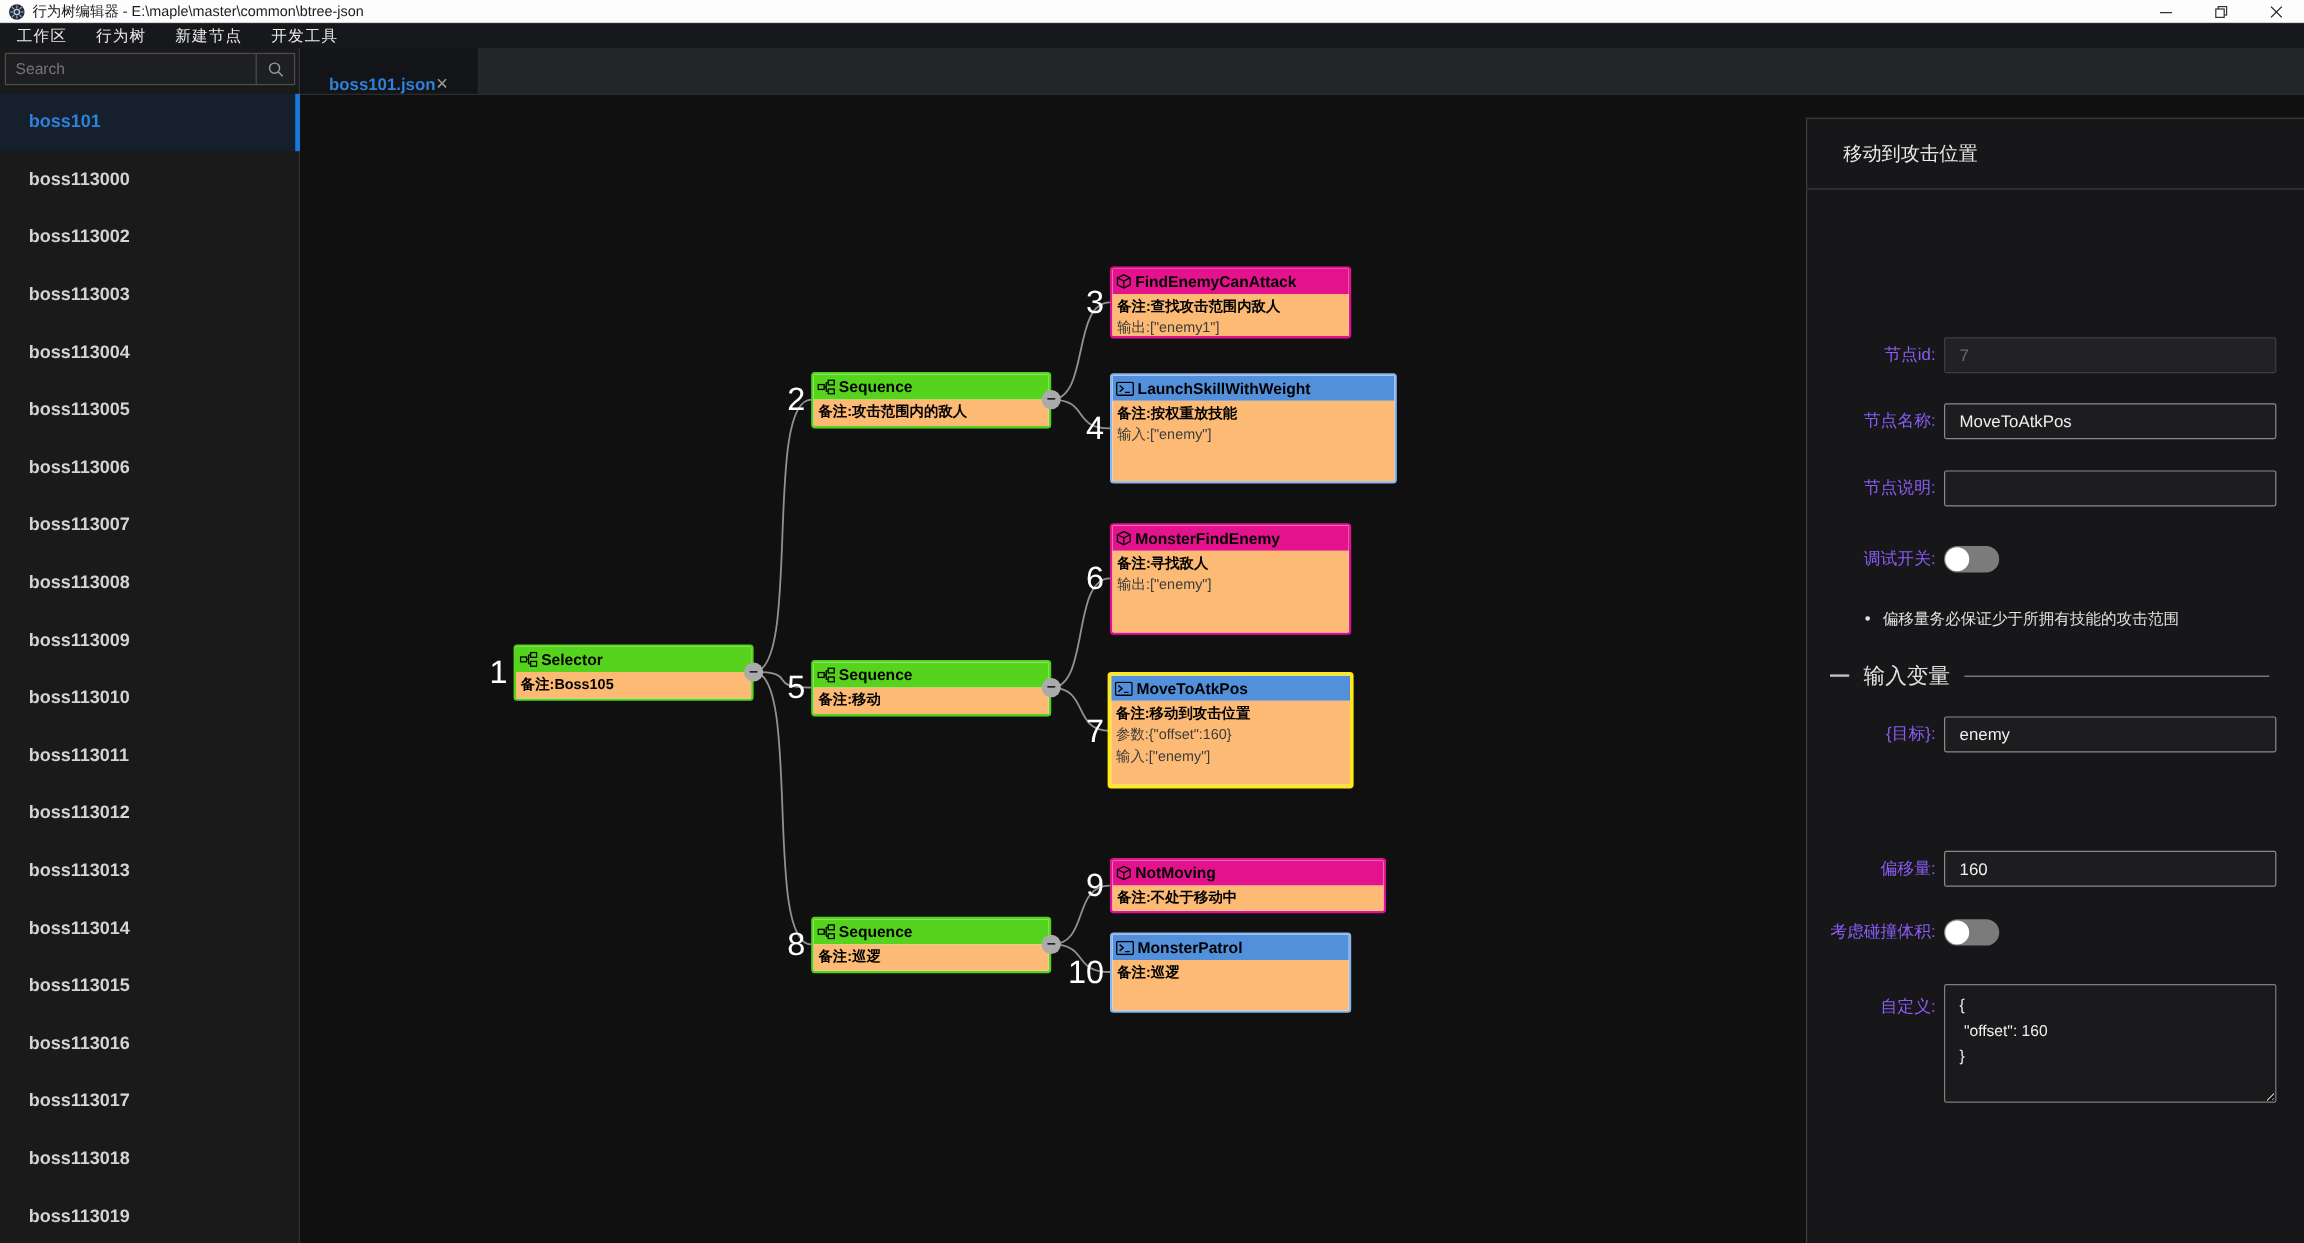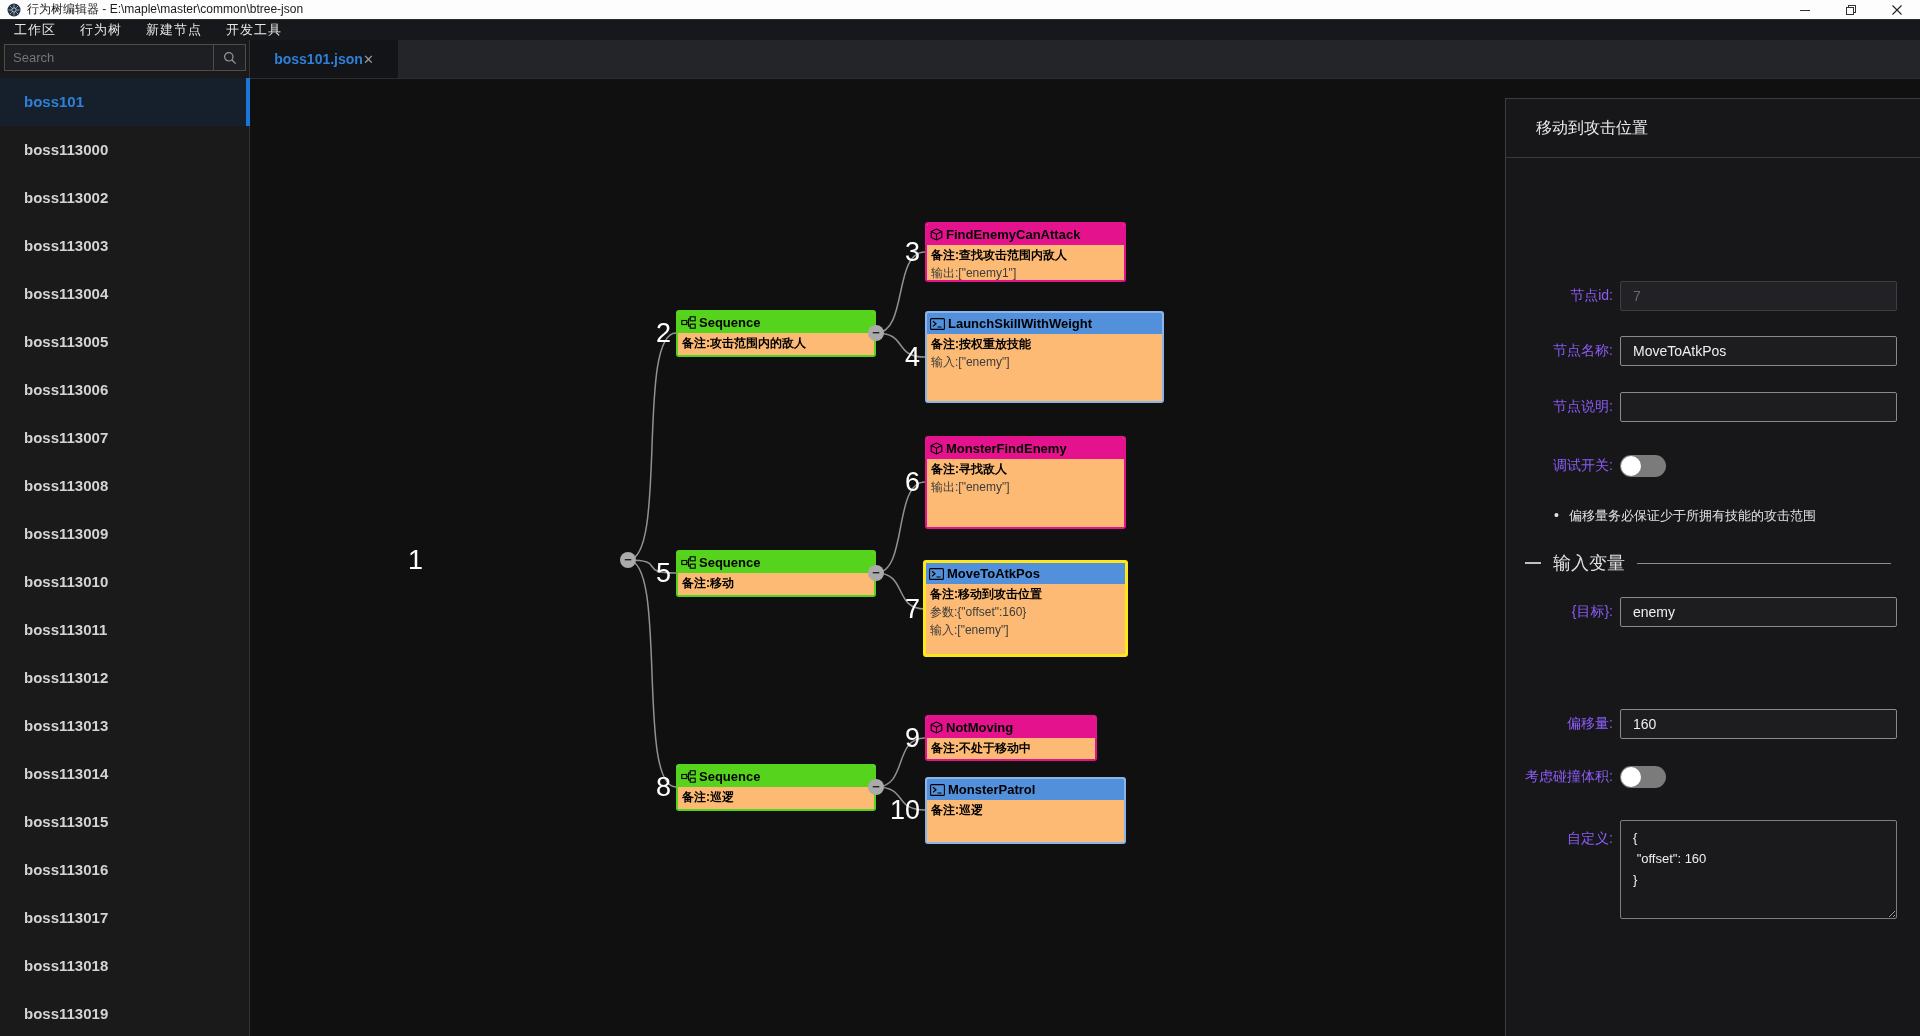--- a/index.html
+++ b/index.html
@@ -32,21 +32,21 @@
   .side-list { position:absolute; left:0; top:38px; width:250px; height:958px; overflow:hidden; }
   .side-item { height:48px; line-height:48px; padding-left:24px; color:#d4d4d4; font-size:15px;
     font-weight:600; cursor:pointer; position:relative; }
   .side-item.selected { background:#15202c; color:var(--accent-blue); }
   .side-item.selected::after { content:""; position:absolute; right:0; top:0; width:4px; height:48px;
     background:#1b76d9; }
 
   
   .tabbar { position:absolute; left:250px; top:40px; width:1670px; height:39px; background:#242528;
     border-bottom:1px solid #2e2e2e; z-index:9; display:flex; }
-  .tab { width:148px; height:38px; background:#121418; display:flex; align-items:center;
+  .tab { width:148px; height:38px; background:#121418; display:flex; align-items:flex-end;
     justify-content:center; }
   .tab-label { color:var(--accent-blue); font-size:14px; font-weight:600; }
   .tab-close { color:#9a9a9a; font-size:13px; cursor:pointer; }
 
   
   .canvas { position:absolute; left:249px; top:79px; width:1671px; height:957px; background:#101010; }
   .edges { position:absolute; left:0; top:0; }
   .node { position:absolute; border-radius:3px; background:#fff; display:flex; flex-direction:column;
     overflow:hidden; }
   .node.green { border:2px solid var(--node-green); }
@@ -182,148 +182,166 @@
       <path d="M379 481 C419 481 387 708 427 708"></path>
       <path d="M627 254 C659 254 644 173 676 173"></path>
       <path d="M627 254 C659 254 644 278 676 278"></path>
       <path d="M627 494 C659 494 644 403 676 403"></path>
       <path d="M627 494 C659 494 644 530 676 530"></path>
       <path d="M627 708 C659 708 644 659 676 659"></path>
       <path d="M627 708 C659 708 644 731 676 731"></path>
     </g>
   </svg>
 
-
-  <div class="node green" style="left:427px;top:231px;width:200px;height:47px">
+  <div class="node green" style="left:179px;top:458px;width:200px;height:47px">
     <div class="node-header">
       <span class="nicon">
         <svg width="15" height="13" viewBox="0 0 15 13">
             <g fill="none" stroke="#000" stroke-width="1.1">
               <rect x="0.8" y="4.5" width="5" height="4"></rect>
               <rect x="9.2" y="0.8" width="5" height="4"></rect>
               <rect x="9.2" y="8.2" width="5" height="4"></rect>
               <path d="M5.8 6.5 H7.5 M7.5 2.8 V10.2 M7.5 2.8 H9.2 M7.5 10.2 H9.2"></path>
             </g>
           </svg>
       </span>
-      <span>Sequence</span>
-    </div>
-    <div class="node-body">
-        <div class="node-line first">备注:攻击范围内的敌人</div>
-      </div>
-  </div>
-
-  <div class="node pink" style="left:676px;top:143px;width:201px;height:60px">
-    <div class="node-header">
-      <span class="nicon">
-        <svg width="13" height="13" viewBox="0 0 13 13">
-            <g fill="none" stroke="#000" stroke-width="1.1">
-              <path d="M1.2 3.6 L6.5 1 L11.8 3.6 L11.8 9.4 L6.5 12 L1.2 9.4 Z"></path>
-              <path d="M1.2 3.6 L6.5 6.2 L11.8 3.6 M6.5 6.2 V12"></path>
-            </g>
-          </svg>
-      </span>
-      <span>FindEnemyCanAttack</span>
-    </div>
-    <div class="node-body">
-      <div class="node-line first">备注:查找攻击范围内敌人</div>
-      <div class="node-line">输出:["enemy1"]</div>
-    </div>
-  </div>
-
-  <div class="node blue" style="left:676px;top:232px;width:239px;height:92px">
-    <div class="node-header">
-      <span class="nicon">
-        <svg width="15" height="12" viewBox="0 0 15 12">
-            <rect x="0.6" y="0.6" width="13.8" height="10.8" rx="1" fill="none" stroke="#000" stroke-width="1.1"></rect>
-            <path d="M3 3.2 L6 5.8 L3 8.4 M7.5 9 H11.5" fill="none" stroke="#000" stroke-width="1.2"></path>
-          </svg>
-      </span>
-      <span>LaunchSkillWithWeight</span>
-    </div>
-    <div class="node-body">
-      <div class="node-line first">备注:按权重放技能</div>
-      <div class="node-line">输入:["enemy"]</div>
-    </div>
-  </div>
-
-  <div class="node green" style="left:427px;top:471px;width:200px;height:47px">
+      <span>Selector</span>
+    </div>
+    <div class="node-body">
+        <div class="node-line first">备注:Boss105</div>
+      </div>
+  </div>
+
+  <div class="node green" style="left:427px;top:231px;width:200px;height:47px">
     <div class="node-header">
       <span class="nicon">
         <svg width="15" height="13" viewBox="0 0 15 13">
             <g fill="none" stroke="#000" stroke-width="1.1">
               <rect x="0.8" y="4.5" width="5" height="4"></rect>
               <rect x="9.2" y="0.8" width="5" height="4"></rect>
               <rect x="9.2" y="8.2" width="5" height="4"></rect>
               <path d="M5.8 6.5 H7.5 M7.5 2.8 V10.2 M7.5 2.8 H9.2 M7.5 10.2 H9.2"></path>
             </g>
           </svg>
       </span>
       <span>Sequence</span>
     </div>
     <div class="node-body">
-        <div class="node-line first">备注:移动</div>
-      </div>
-  </div>
-
-  <div class="node pink" style="left:676px;top:357px;width:201px;height:93px">
+        <div class="node-line first">备注:攻击范围内的敌人</div>
+      </div>
+  </div>
+
+  <div class="node pink" style="left:676px;top:143px;width:201px;height:60px">
     <div class="node-header">
       <span class="nicon">
         <svg width="13" height="13" viewBox="0 0 13 13">
             <g fill="none" stroke="#000" stroke-width="1.1">
               <path d="M1.2 3.6 L6.5 1 L11.8 3.6 L11.8 9.4 L6.5 12 L1.2 9.4 Z"></path>
               <path d="M1.2 3.6 L6.5 6.2 L11.8 3.6 M6.5 6.2 V12"></path>
             </g>
           </svg>
       </span>
-      <span>MonsterFindEnemy</span>
-    </div>
-    <div class="node-body">
-      <div class="node-line first">备注:寻找敌人</div>
-      <div class="node-line">输出:["enemy"]</div>
-    </div>
-  </div>
-
-  <div class="node blue selected" style="left:674px;top:481px;width:205px;height:97px">
+      <span>FindEnemyCanAttack</span>
+    </div>
+    <div class="node-body">
+      <div class="node-line first">备注:查找攻击范围内敌人</div>
+      <div class="node-line">输出:["enemy1"]</div>
+    </div>
+  </div>
+
+  <div class="node blue" style="left:676px;top:232px;width:239px;height:92px">
     <div class="node-header">
       <span class="nicon">
         <svg width="15" height="12" viewBox="0 0 15 12">
             <rect x="0.6" y="0.6" width="13.8" height="10.8" rx="1" fill="none" stroke="#000" stroke-width="1.1"></rect>
             <path d="M3 3.2 L6 5.8 L3 8.4 M7.5 9 H11.5" fill="none" stroke="#000" stroke-width="1.2"></path>
           </svg>
       </span>
-      <span>MoveToAtkPos</span>
-    </div>
-    <div class="node-body">
-      <div class="node-line first">备注:移动到攻击位置</div>
-      <div class="node-line">参数:{"offset":160}</div>
+      <span>LaunchSkillWithWeight</span>
+    </div>
+    <div class="node-body">
+      <div class="node-line first">备注:按权重放技能</div>
       <div class="node-line">输入:["enemy"]</div>
     </div>
   </div>
 
-  <div class="node green" style="left:427px;top:685px;width:200px;height:47px">
+  <div class="node green" style="left:427px;top:471px;width:200px;height:47px">
     <div class="node-header">
       <span class="nicon">
         <svg width="15" height="13" viewBox="0 0 15 13">
             <g fill="none" stroke="#000" stroke-width="1.1">
               <rect x="0.8" y="4.5" width="5" height="4"></rect>
               <rect x="9.2" y="0.8" width="5" height="4"></rect>
               <rect x="9.2" y="8.2" width="5" height="4"></rect>
               <path d="M5.8 6.5 H7.5 M7.5 2.8 V10.2 M7.5 2.8 H9.2 M7.5 10.2 H9.2"></path>
             </g>
           </svg>
       </span>
       <span>Sequence</span>
     </div>
     <div class="node-body">
+        <div class="node-line first">备注:移动</div>
+      </div>
+  </div>
+
+  <div class="node pink" style="left:676px;top:357px;width:201px;height:93px">
+    <div class="node-header">
+      <span class="nicon">
+        <svg width="13" height="13" viewBox="0 0 13 13">
+            <g fill="none" stroke="#000" stroke-width="1.1">
+              <path d="M1.2 3.6 L6.5 1 L11.8 3.6 L11.8 9.4 L6.5 12 L1.2 9.4 Z"></path>
+              <path d="M1.2 3.6 L6.5 6.2 L11.8 3.6 M6.5 6.2 V12"></path>
+            </g>
+          </svg>
+      </span>
+      <span>MonsterFindEnemy</span>
+    </div>
+    <div class="node-body">
+      <div class="node-line first">备注:寻找敌人</div>
+      <div class="node-line">输出:["enemy"]</div>
+    </div>
+  </div>
+
+  <div class="node blue selected" style="left:674px;top:481px;width:205px;height:97px">
+    <div class="node-header">
+      <span class="nicon">
+        <svg width="15" height="12" viewBox="0 0 15 12">
+            <rect x="0.6" y="0.6" width="13.8" height="10.8" rx="1" fill="none" stroke="#000" stroke-width="1.1"></rect>
+            <path d="M3 3.2 L6 5.8 L3 8.4 M7.5 9 H11.5" fill="none" stroke="#000" stroke-width="1.2"></path>
+          </svg>
+      </span>
+      <span>MoveToAtkPos</span>
+    </div>
+    <div class="node-body">
+      <div class="node-line first">备注:移动到攻击位置</div>
+      <div class="node-line">参数:{"offset":160}</div>
+      <div class="node-line">输入:["enemy"]</div>
+    </div>
+  </div>
+
+  <div class="node green" style="left:427px;top:685px;width:200px;height:47px">
+    <div class="node-header">
+      <span class="nicon">
+        <svg width="15" height="13" viewBox="0 0 15 13">
+            <g fill="none" stroke="#000" stroke-width="1.1">
+              <rect x="0.8" y="4.5" width="5" height="4"></rect>
+              <rect x="9.2" y="0.8" width="5" height="4"></rect>
+              <rect x="9.2" y="8.2" width="5" height="4"></rect>
+              <path d="M5.8 6.5 H7.5 M7.5 2.8 V10.2 M7.5 2.8 H9.2 M7.5 10.2 H9.2"></path>
+            </g>
+          </svg>
+      </span>
+      <span>Sequence</span>
+    </div>
+    <div class="node-body">
         <div class="node-line first">备注:巡逻</div>
       </div>
   </div>
 
-  <div class="node pink" style="left:676px;top:636px;width:172px;height:46px">
+  <div class="node pink" style="left:676px;top:636px;width:230px;height:46px">
     <div class="node-header">
       <span class="nicon">
         <svg width="13" height="13" viewBox="0 0 13 13">
             <g fill="none" stroke="#000" stroke-width="1.1">
               <path d="M1.2 3.6 L6.5 1 L11.8 3.6 L11.8 9.4 L6.5 12 L1.2 9.4 Z"></path>
               <path d="M1.2 3.6 L6.5 6.2 L11.8 3.6 M6.5 6.2 V12"></path>
             </g>
           </svg>
       </span>
       <span>NotMoving</span>

